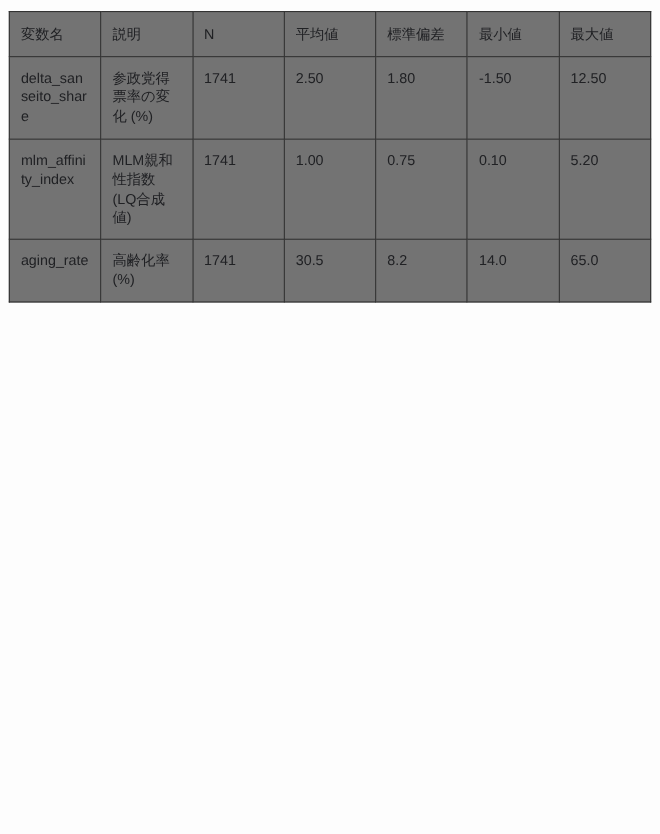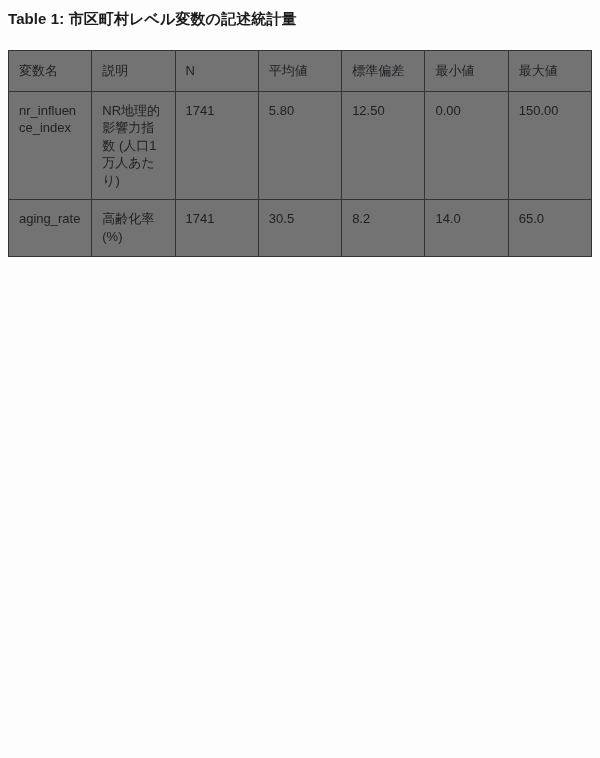--- a/index.html
+++ b/index.html
@@ -55,43 +55,51 @@
   tr.r5 td { height: 106px; }
   tr.r6 td { height: 59px; }
   tr.r7 td { height: 91px; }
   tr.r8 td { height: 57px; }
 </style>
 </head>
 <body>
 
 <div class="page">
 
-  <h1 class="title">Table 1: 市区町村レベル変数の記述統計量</h1>
 
   <table class="stats">
     <thead>
       <tr>
         <th>変数名</th>
         <th>説明</th>
         <th>N</th>
         <th>平均値</th>
         <th>標準偏差</th>
         <th>最小値</th>
         <th>最大値</th>
       </tr>
     </thead>
     <tbody>
-      <tr class="r4">
-        <td class="var-col">nr_influence_index</td>
-        <td>NR地理的影響力指数 (人口1万人あたり)</td>
+      <tr class="r1">
+        <td class="var-col">delta_sanseito_share</td>
+        <td>参政党得票率の変化 (%)</td>
         <td>1741</td>
-        <td>5.80</td>
+        <td>2.50</td>
+        <td>1.80</td>
+        <td>-1.50</td>
         <td>12.50</td>
-        <td>0.00</td>
-        <td>150.00</td>
+      </tr>
+      <tr class="r3">
+        <td class="var-col">mlm_affinity_index</td>
+        <td>MLM親和性指数 (LQ合成値)</td>
+        <td>1741</td>
+        <td>1.00</td>
+        <td>0.75</td>
+        <td>0.10</td>
+        <td>5.20</td>
       </tr>
       <tr class="r8">
         <td class="var-col">aging_rate</td>
         <td>高齢化率 (%)</td>
         <td>1741</td>
         <td>30.5</td>
         <td>8.2</td>
         <td>14.0</td>
         <td>65.0</td>
       </tr>

